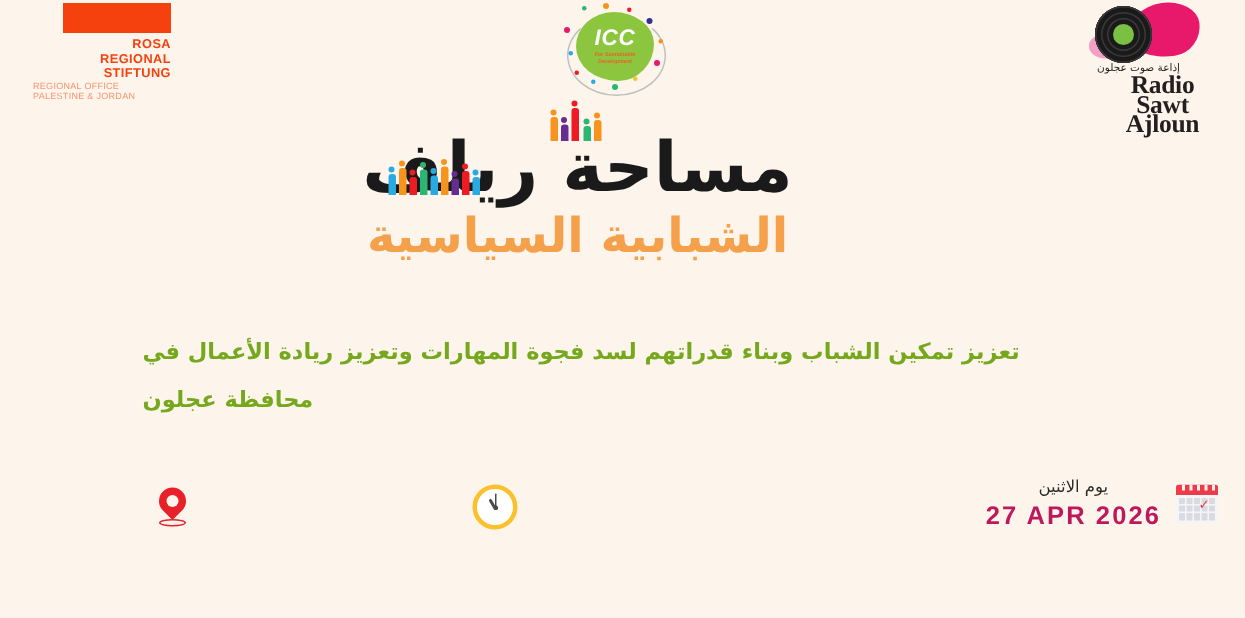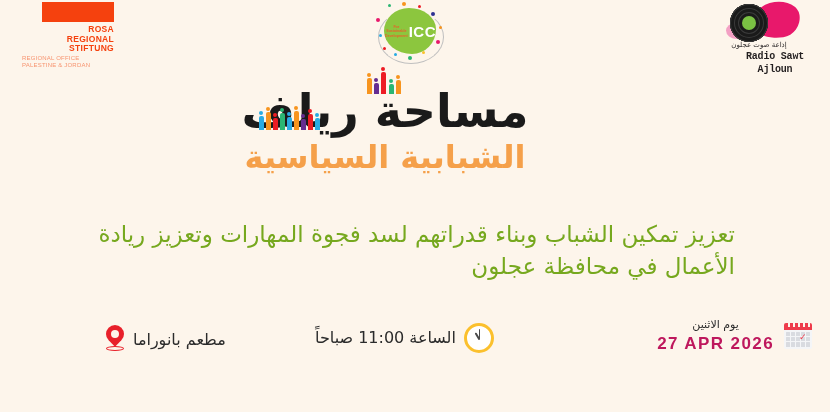--- a/index.html
+++ b/index.html
@@ -75,22 +75,24 @@
   }
   .icc-blob {
     position: absolute;
     left: 10px;
     top: 6px;
     width: 52px;
     height: 46px;
     background: #8CC63E;
     border-radius: 48% 52% 46% 54% / 50% 46% 54% 50%;
     display: flex;
+    flex-direction: column;
     align-items: center;
     justify-content: center;
+    font-style: italic;
   }
   .icc-main {
     color: #FFFFFF;
     font-size: 15px;
     font-weight: bold;
     letter-spacing: 0.5px;
     line-height: 15px;
     direction: ltr;
     font-family: "Liberation Sans", sans-serif;
   }
@@ -175,26 +177,26 @@
   }
   .radio-ar {
     color: #231F20;
     font-size: 7px;
     line-height: 9px;
     direction: rtl;
     font-family: "DejaVu Sans", sans-serif;
   }
   .radio-en {
     color: #231F20;
-    font-size: 10px;
+    font-size: 17px;
     font-weight: bold;
     line-height: 13px;
     direction: ltr;
     letter-spacing: -0.2px;
-    font-family: Liberation Mono, monospace;
+    font-family: Liberation Serif, serif;
     margin-left: 32px;
   }
 
   
   .title-wrap {
     position: absolute;
     top: 86px;
     left: 0;
     width: 770px;
     text-align: center;
@@ -252,24 +254,24 @@
     background: inherit;
   }
 
   
   .description {
     position: absolute;
     top: 218px;
     left: 95px;
     width: 640px;
     color: #76A81E;
-    font-size: 23px;
-    font-weight: normal;
+    font-size: 15px;
+    font-weight: bold;
     line-height: 32px;
-    text-align: right;
+    text-align: left;
     direction: rtl;
     font-family: "DejaVu Sans", sans-serif;
   }
 
   
   .info-row {
     position: absolute;
     top: 315px;
     left: 0;
     width: 830px;
@@ -535,25 +537,23 @@
         <div class="date-num">27 APR 2026</div>
       </div>
     </div>
 
     <div class="info-item info-time">
       <div class="clock-icon">
         <span class="hand hand-h"></span>
         <span class="hand hand-m"></span>
         <span class="clock-pin"></span>
       </div>
-      <div class="time-text">الساعة 11:00 صباحاً</div>
     </div>
 
     <div class="info-item info-place">
-      <div class="place-text">مطعم بانوراما</div>
       <div class="pin-icon">
         <span class="pin-head"></span>
         <span class="pin-hole"></span>
         <span class="pin-shadow"></span>
       </div>
     </div>
 
   </div>
 </div>
 

